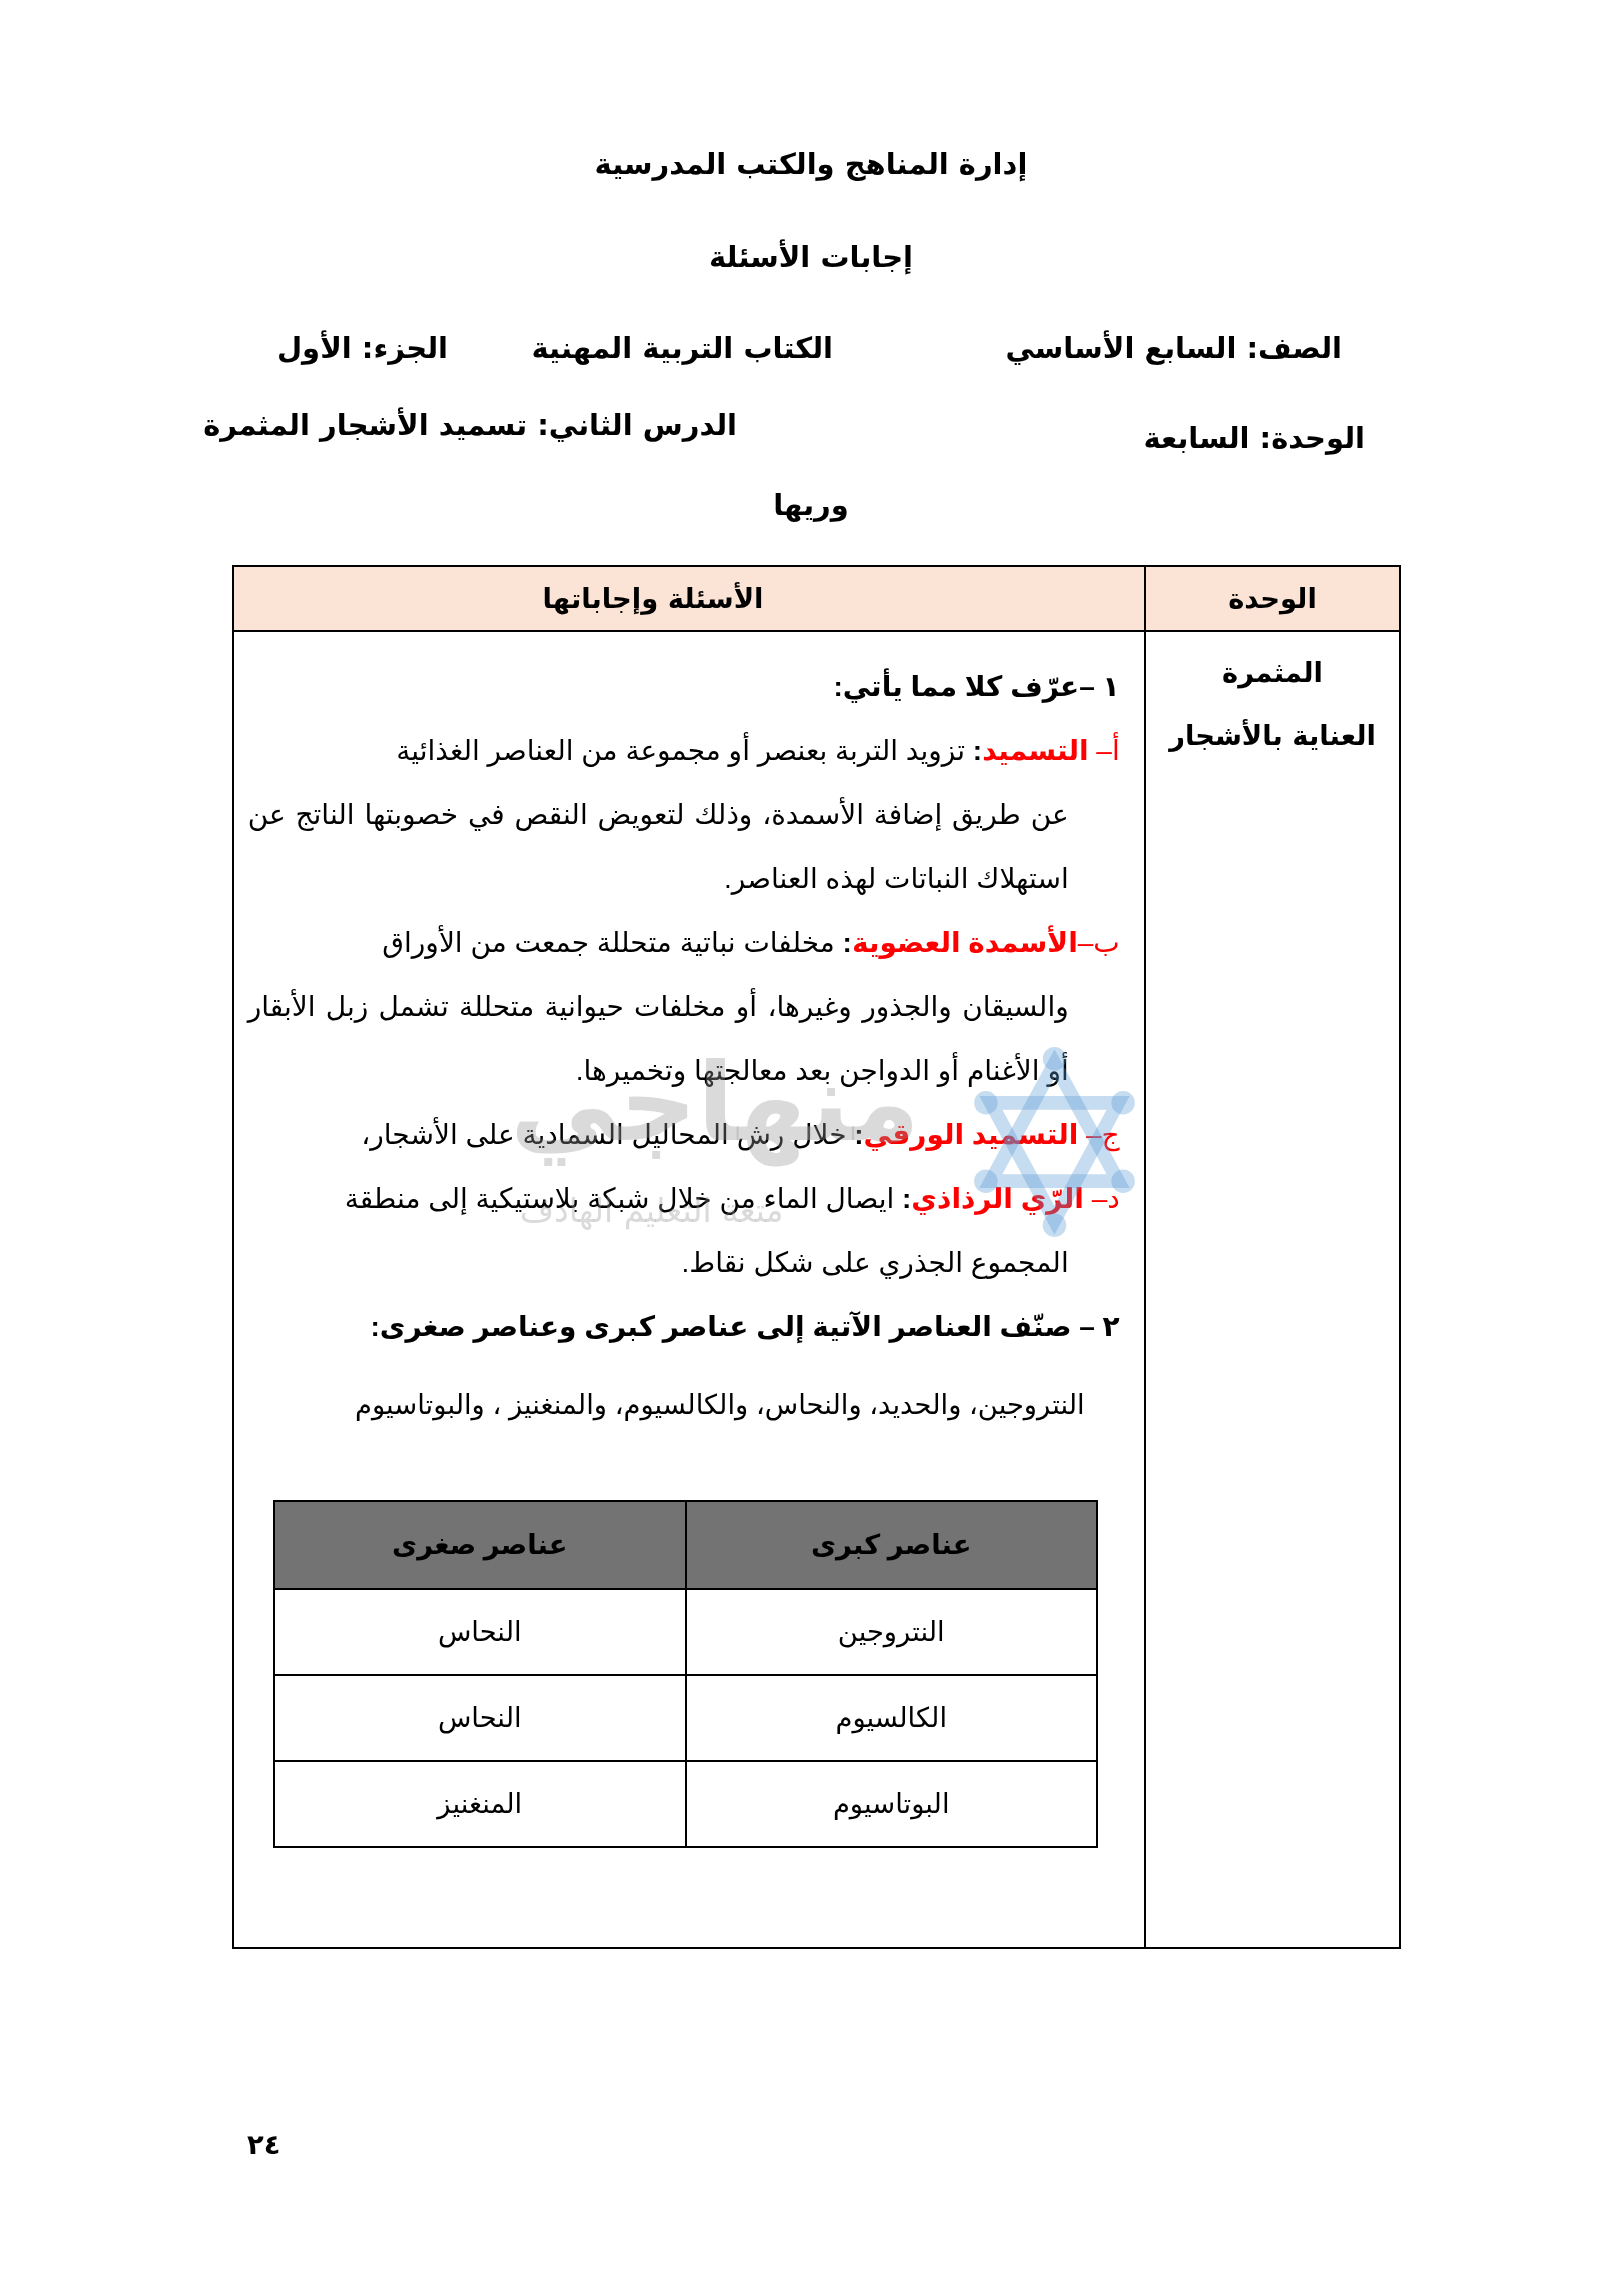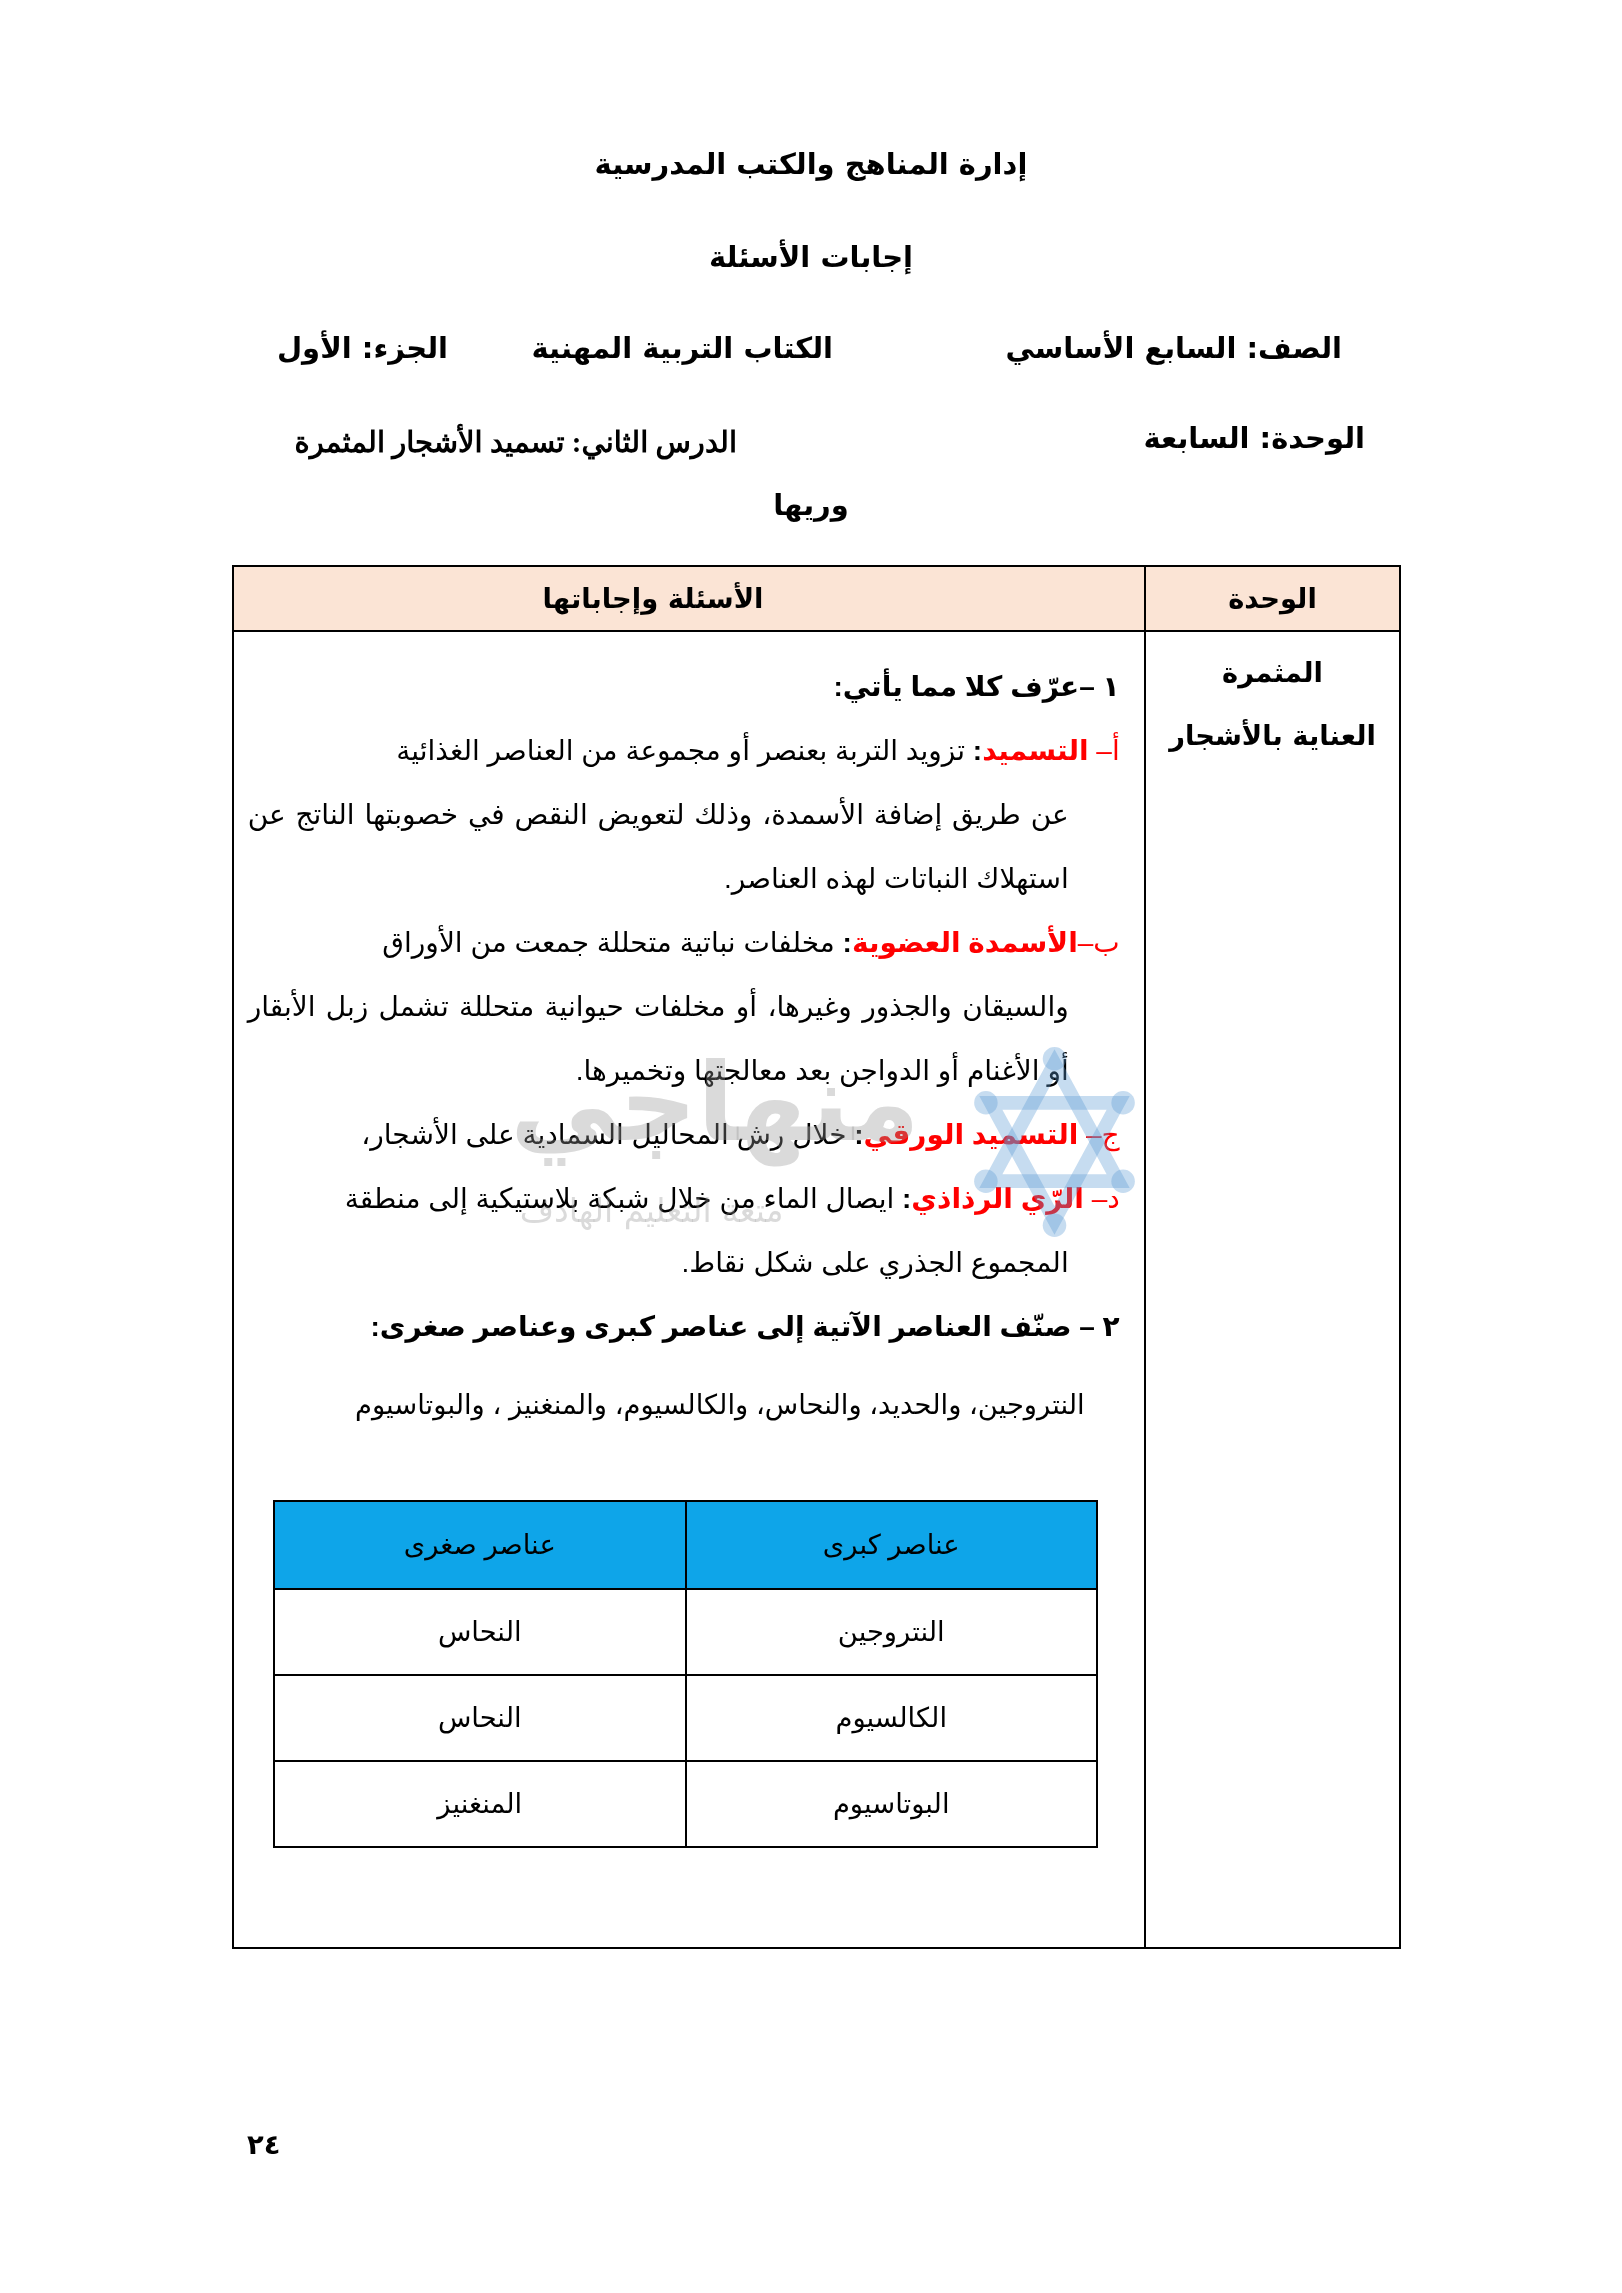--- a/index.html
+++ b/index.html
@@ -50,21 +50,21 @@
   
   .cls-table {
     position: absolute; left: 39px; top: 933px; width: 825px;
     border-collapse: collapse; direction: rtl;
     font-family: "Liberation Sans", "DejaVu Sans", sans-serif;
   }
   .cls-table th, .cls-table td {
     border: 2px solid #000; text-align: center; width: 50%;
   }
   .cls-table th {
-    background: #0ea5e9; font-weight: normal; font-size: 27.4px; height: 84px;
+    background: #737373; font-weight: bold; font-size: 27.4px; height: 84px;
   }
   .cls-table td { font-size: 27.4px; height: 82px; }
 
   
   .watermark { left: 510px; top: 1044px; width: 627px; height: 206px; pointer-events: none; }
   .wm-text {
     position: absolute; left: 0; top: 0; font-size: 108px; color: rgba(150,150,150,0.35);
     font-weight: bold; line-height: 118px;
   }
   .wm-sub {
@@ -90,21 +90,21 @@
 </div>
 <div class="abs hdr" style="right:1174px; top:331px;">
   <span>الجزء:</span>
   <span class="val">الأول</span>
 </div>
 
 <div class="abs hdr" style="right:257px; top:421px;">
   <span>الوحدة:</span>
   <span class="val">السابعة</span>
 </div>
-<div class="abs hdr" style="right:885px; top:425px;font-family:Liberation Serif, serif;">
+<div class="abs hdr" style="right:885px; top:408px;">
   <span>الدرس الثاني:</span>
   <span class="val">تسميد الأشجار المثمرة</span>
 </div>
 <div class="abs title" style="top:488px;">وريها</div>
 
 <div class="main-table">
   <div class="mt-head">
     <div class="mt-head-cell" style="left:912px; right:0;">الوحدة</div>
     <div class="mt-head-cell" style="left:0; width:838px;">الأسئلة وإجاباتها</div>
   </div>

